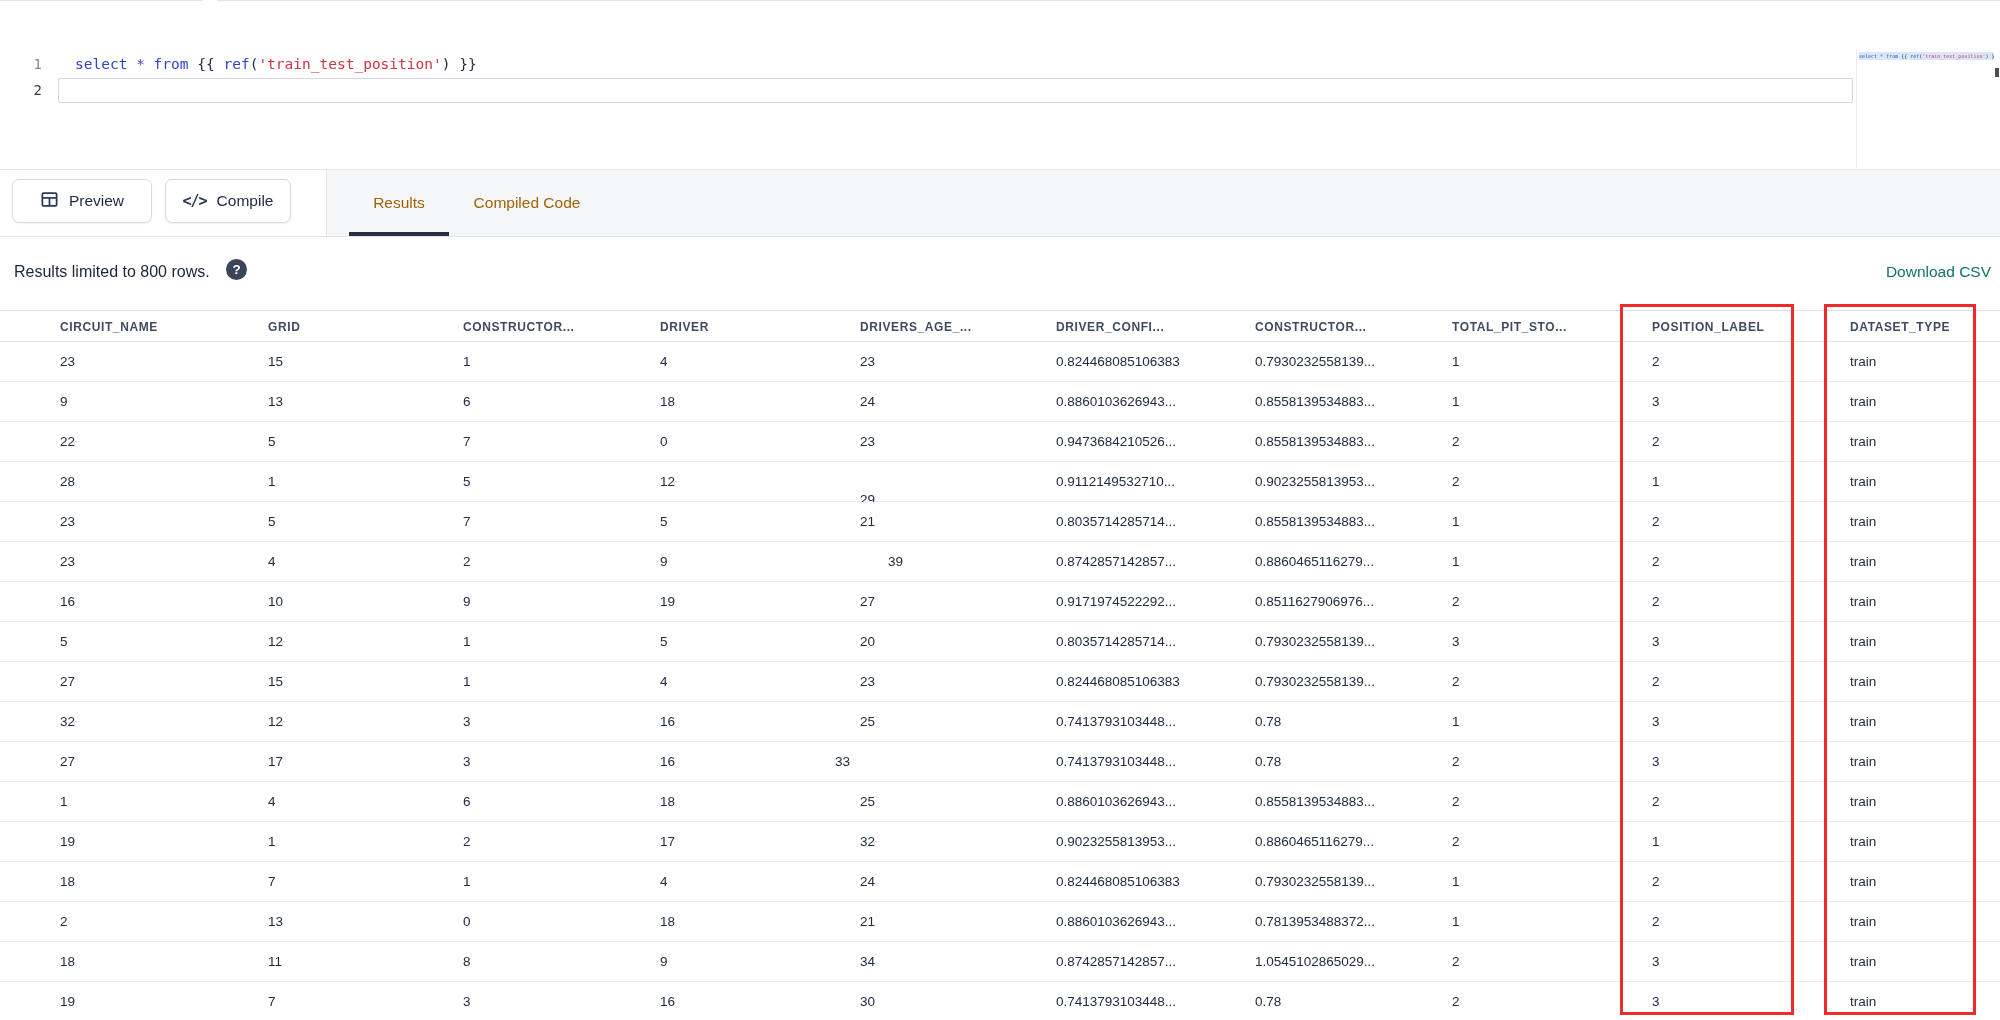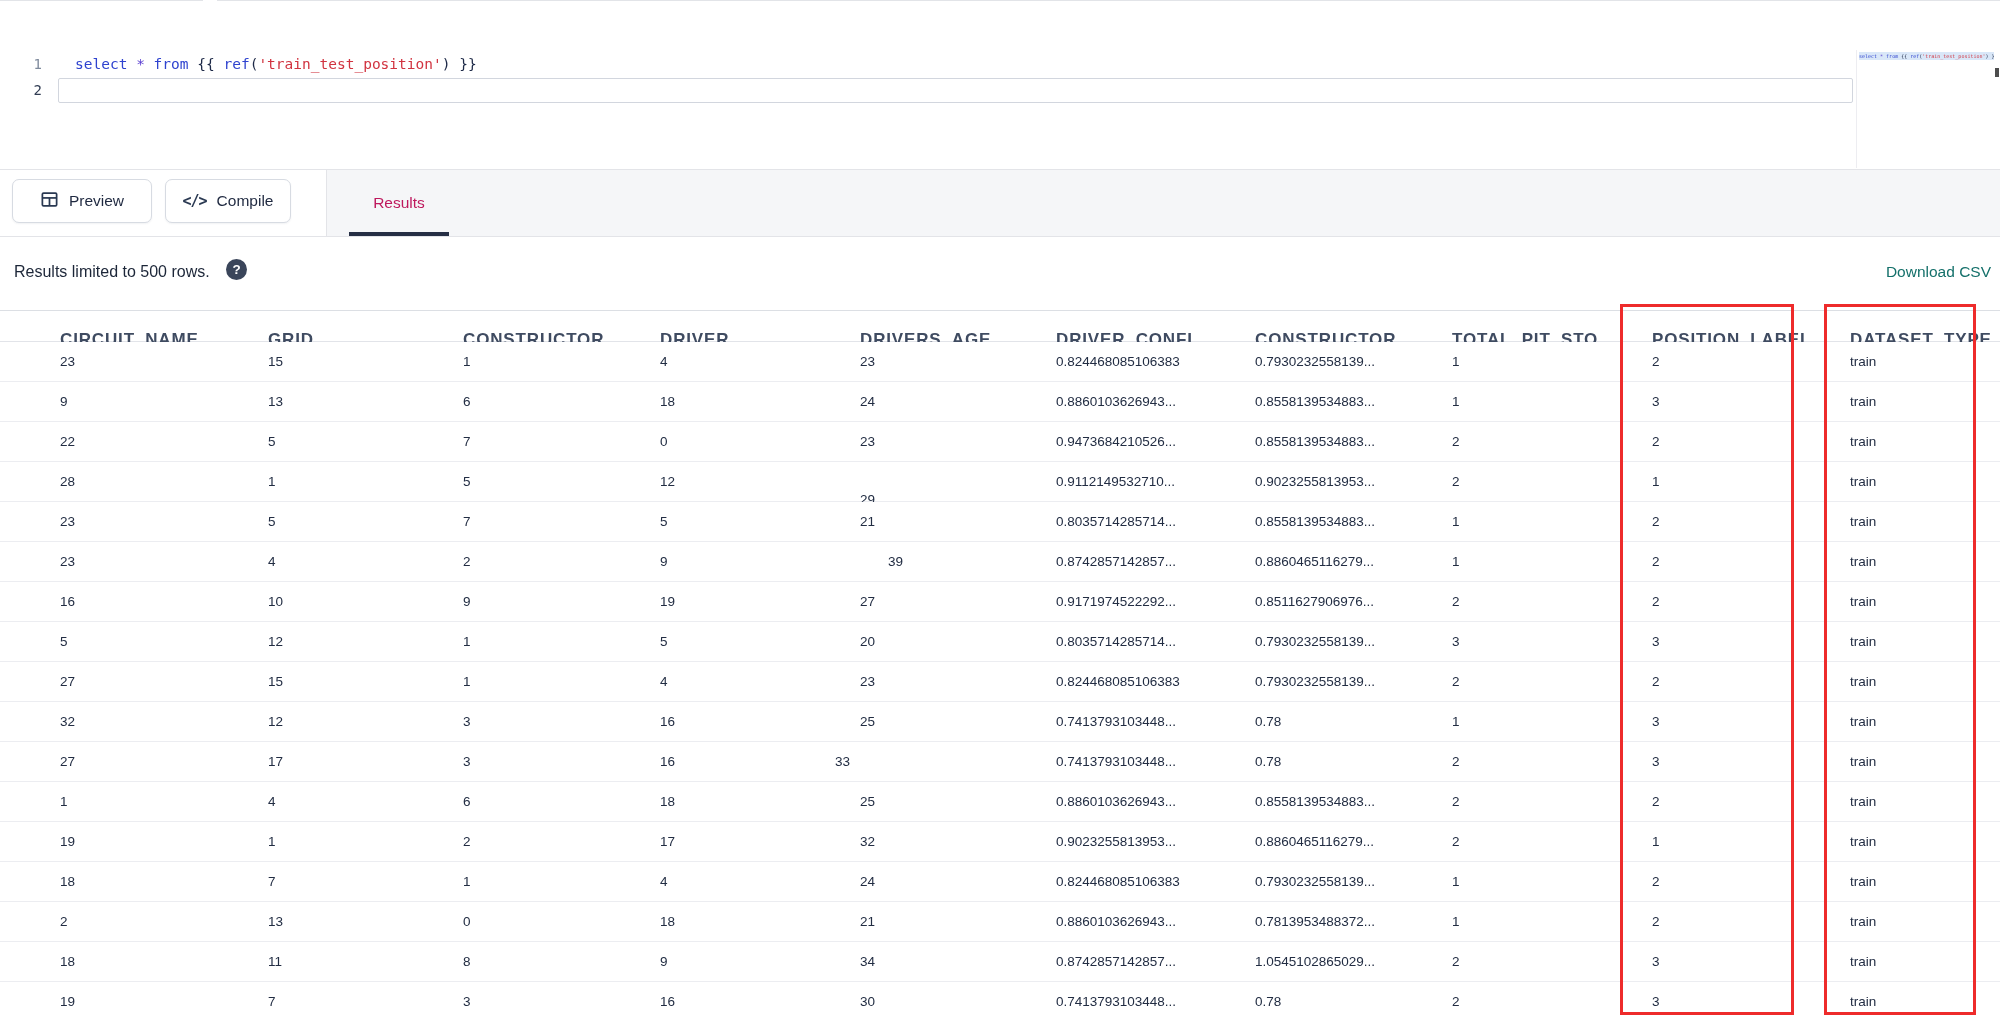--- a/index.html
+++ b/index.html
@@ -43,37 +43,37 @@
   
   .strip { position:absolute; left:0; top:170px; width:2000px; height:66px; background:#f5f6f8; }
   .strip-left { position:absolute; left:0; top:0; width:327px; height:66px; background:#fff; border-right:1px solid #e3e4e8; }
   .btn { position:absolute; top:9px; height:44px; background:#fff; border:1px solid #d7dbe2; border-radius:7px;
     display:flex; align-items:center; justify-content:center; gap:10px; font-size:15.5px; color:#1f2940;
     box-shadow:0 1px 2px rgba(20,30,60,.06); cursor:pointer; }
   .btn-preview { left:12px; width:140px; }
   .btn-compile { left:165px; width:126px; }
   .code-glyph { font-family:"DejaVu Sans Mono", monospace; font-weight:bold; font-size:15px; color:#2a3952; letter-spacing:-1px; }
   .tab { position:absolute; top:0; height:66px; line-height:66px; text-align:center; font-size:15.5px;
-    color:#be185d; cursor:pointer; }
+    color:#a16207; cursor:pointer; }
   .tab-results { left:349px; width:100px; }
   .tab-compiled { left:449px; width:156px; }
   .tab-underline { position:absolute; left:0; bottom:0; width:100%; height:4px; background:#262f45; }
 
   
   .results-bar { position:absolute; left:0; top:237px; width:2000px; height:73px; background:#fff; }
   .results-info { position:absolute; left:14px; top:26px; font-size:16px; color:#1c2638; }
   .help-icon { position:absolute; left:226px; top:22px; width:21px; height:21px; border-radius:50%;
     background:#3a455a; color:#fff; font-size:13.5px; font-weight:bold; text-align:center; line-height:21px; cursor:pointer; }
   .download-csv { position:absolute; right:9px; top:26px; font-size:15.5px; color:#14706a; cursor:pointer;margin-left:13px; }
 
   
   .table { position:absolute; left:0; top:310px; width:2000px; height:710px; }
   .thead { position:absolute; left:0; top:0; width:2000px; height:32px; border-top:1px solid #dcdfe4;
     border-bottom:1px solid #e2e4e9; background:#fff; }
-  .th { position:absolute; top:9px; font-size:17px; font-weight:bold; letter-spacing:.05em; color:#3f4b61; white-space:nowrap;margin-top:10px; }
+  .th { position:absolute; top:9px; font-size:12px; font-weight:bold; letter-spacing:.05em; color:#3f4b61; white-space:nowrap; }
   .tbody { position:absolute; left:0; top:32px; width:2000px; }
   .tr { position:relative; width:2000px; height:40px; border-bottom:1px solid #ecedf1; background:#fff; }
   .td { position:absolute; top:12px; font-size:13.5px; color:#222d43; white-space:nowrap; }
 
   
   .hl-box { position:absolute; border:3px solid #ee2b2b; background:transparent; z-index:5; }
   .hl-box-1 { left:1620px; top:304px; width:174px; height:711px; }
   .hl-box-2 { left:1824px; top:304px; width:152px; height:711px; }
 </style>
 </head>
@@ -135,26 +135,29 @@
       <span>Preview</span>
     </div>
     <div class="btn btn-compile">
       <span class="code-glyph">&lt;/&gt;</span>
       <span>Compile</span>
     </div>
     <div class="tab tab-results">
       <span>Results</span>
       <div class="tab-underline"></div>
     </div>
+    <div class="tab tab-compiled">
+      <span>Compiled Code</span>
+    </div>
   </div>
 
   <div class="divider" style="top:236px"></div>
 
   <div class="results-bar">
-    <span class="results-info">Results limited to 500 rows.</span>
+    <span class="results-info">Results limited to 800 rows.</span>
     <span class="help-icon">?</span>
     <span class="download-csv">Download CSV</span>
   </div>
 
   <div class="table">
     <div class="thead" id="thead">
         <span class="th" style="left: 60px;">CIRCUIT_NAME</span>
         <span class="th" style="left: 268px;">GRID</span>
         <span class="th" style="left: 463px;">CONSTRUCTOR...</span>
         <span class="th" style="left: 660px;">DRIVER</span>

